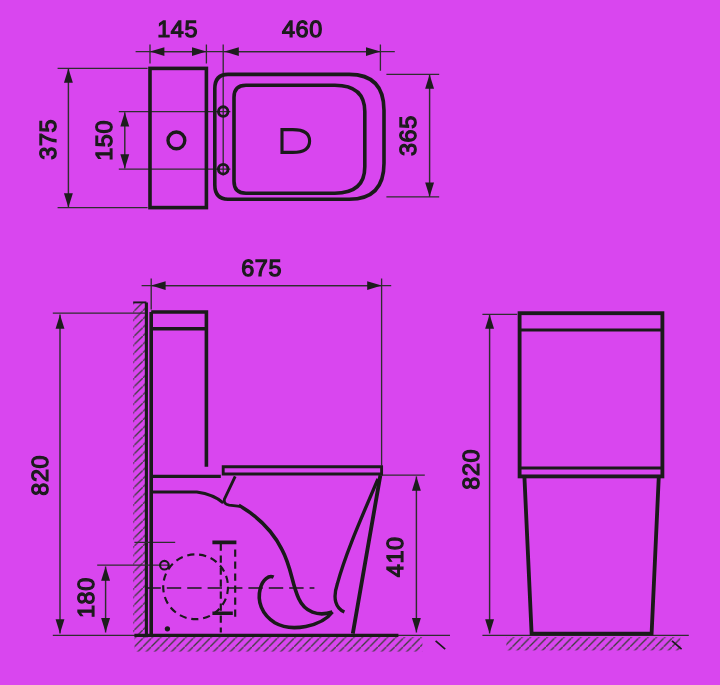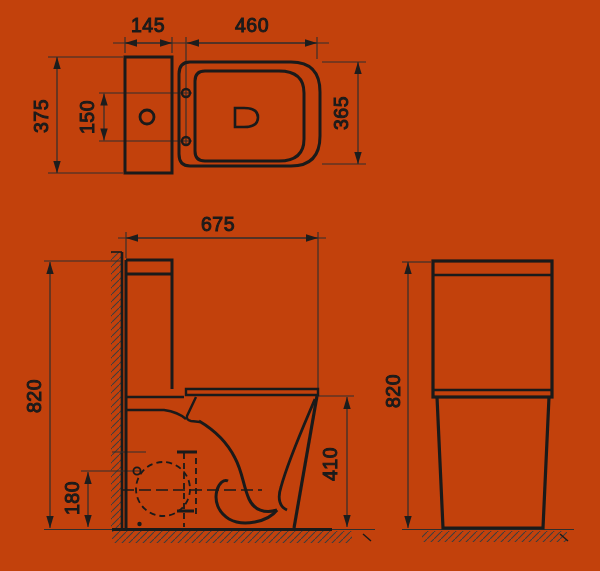--- a/index.html
+++ b/index.html
@@ -1,17 +1,17 @@
 <!DOCTYPE html>
 <html><head>
 <meta charset="utf-8">
 <style>
   html,body{margin:0;padding:0;background:#ffffff;}
   .sheet{
-    position:relative;width:600px;height:571px;background:#c2410c;
+    position:relative;width:600px;height:571px;background:#d946ef;
     font-family:"Liberation Sans", sans-serif;overflow:hidden;
   }
   svg{display:block}
   .dim-text{
     font-family:"Liberation Sans", sans-serif;
     font-size:19.5px;fill:#1d1d1d;letter-spacing:0.5px;
   }
 </style>
 </head>
 <body>

